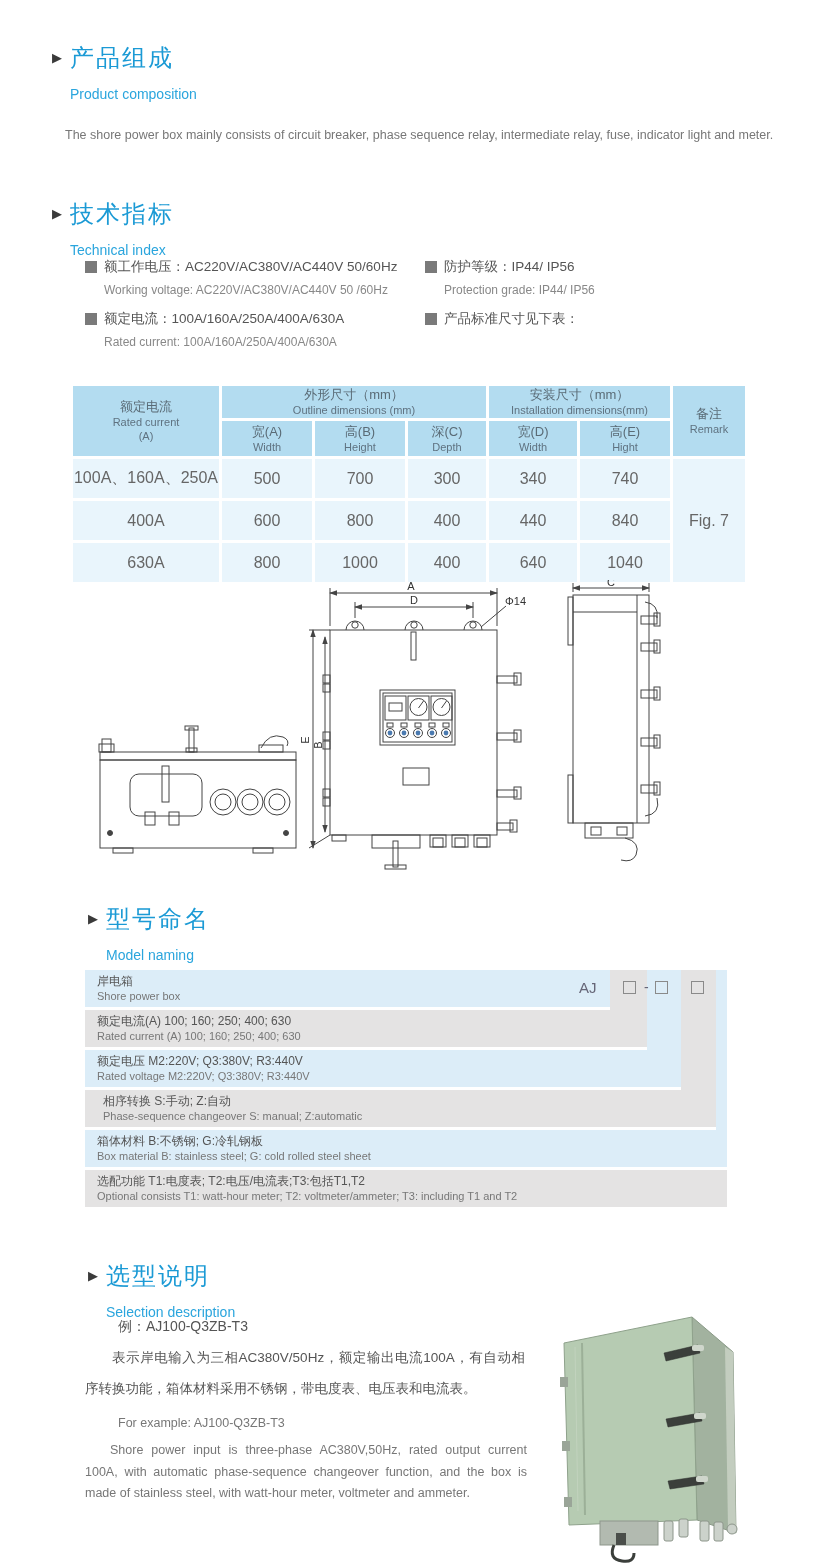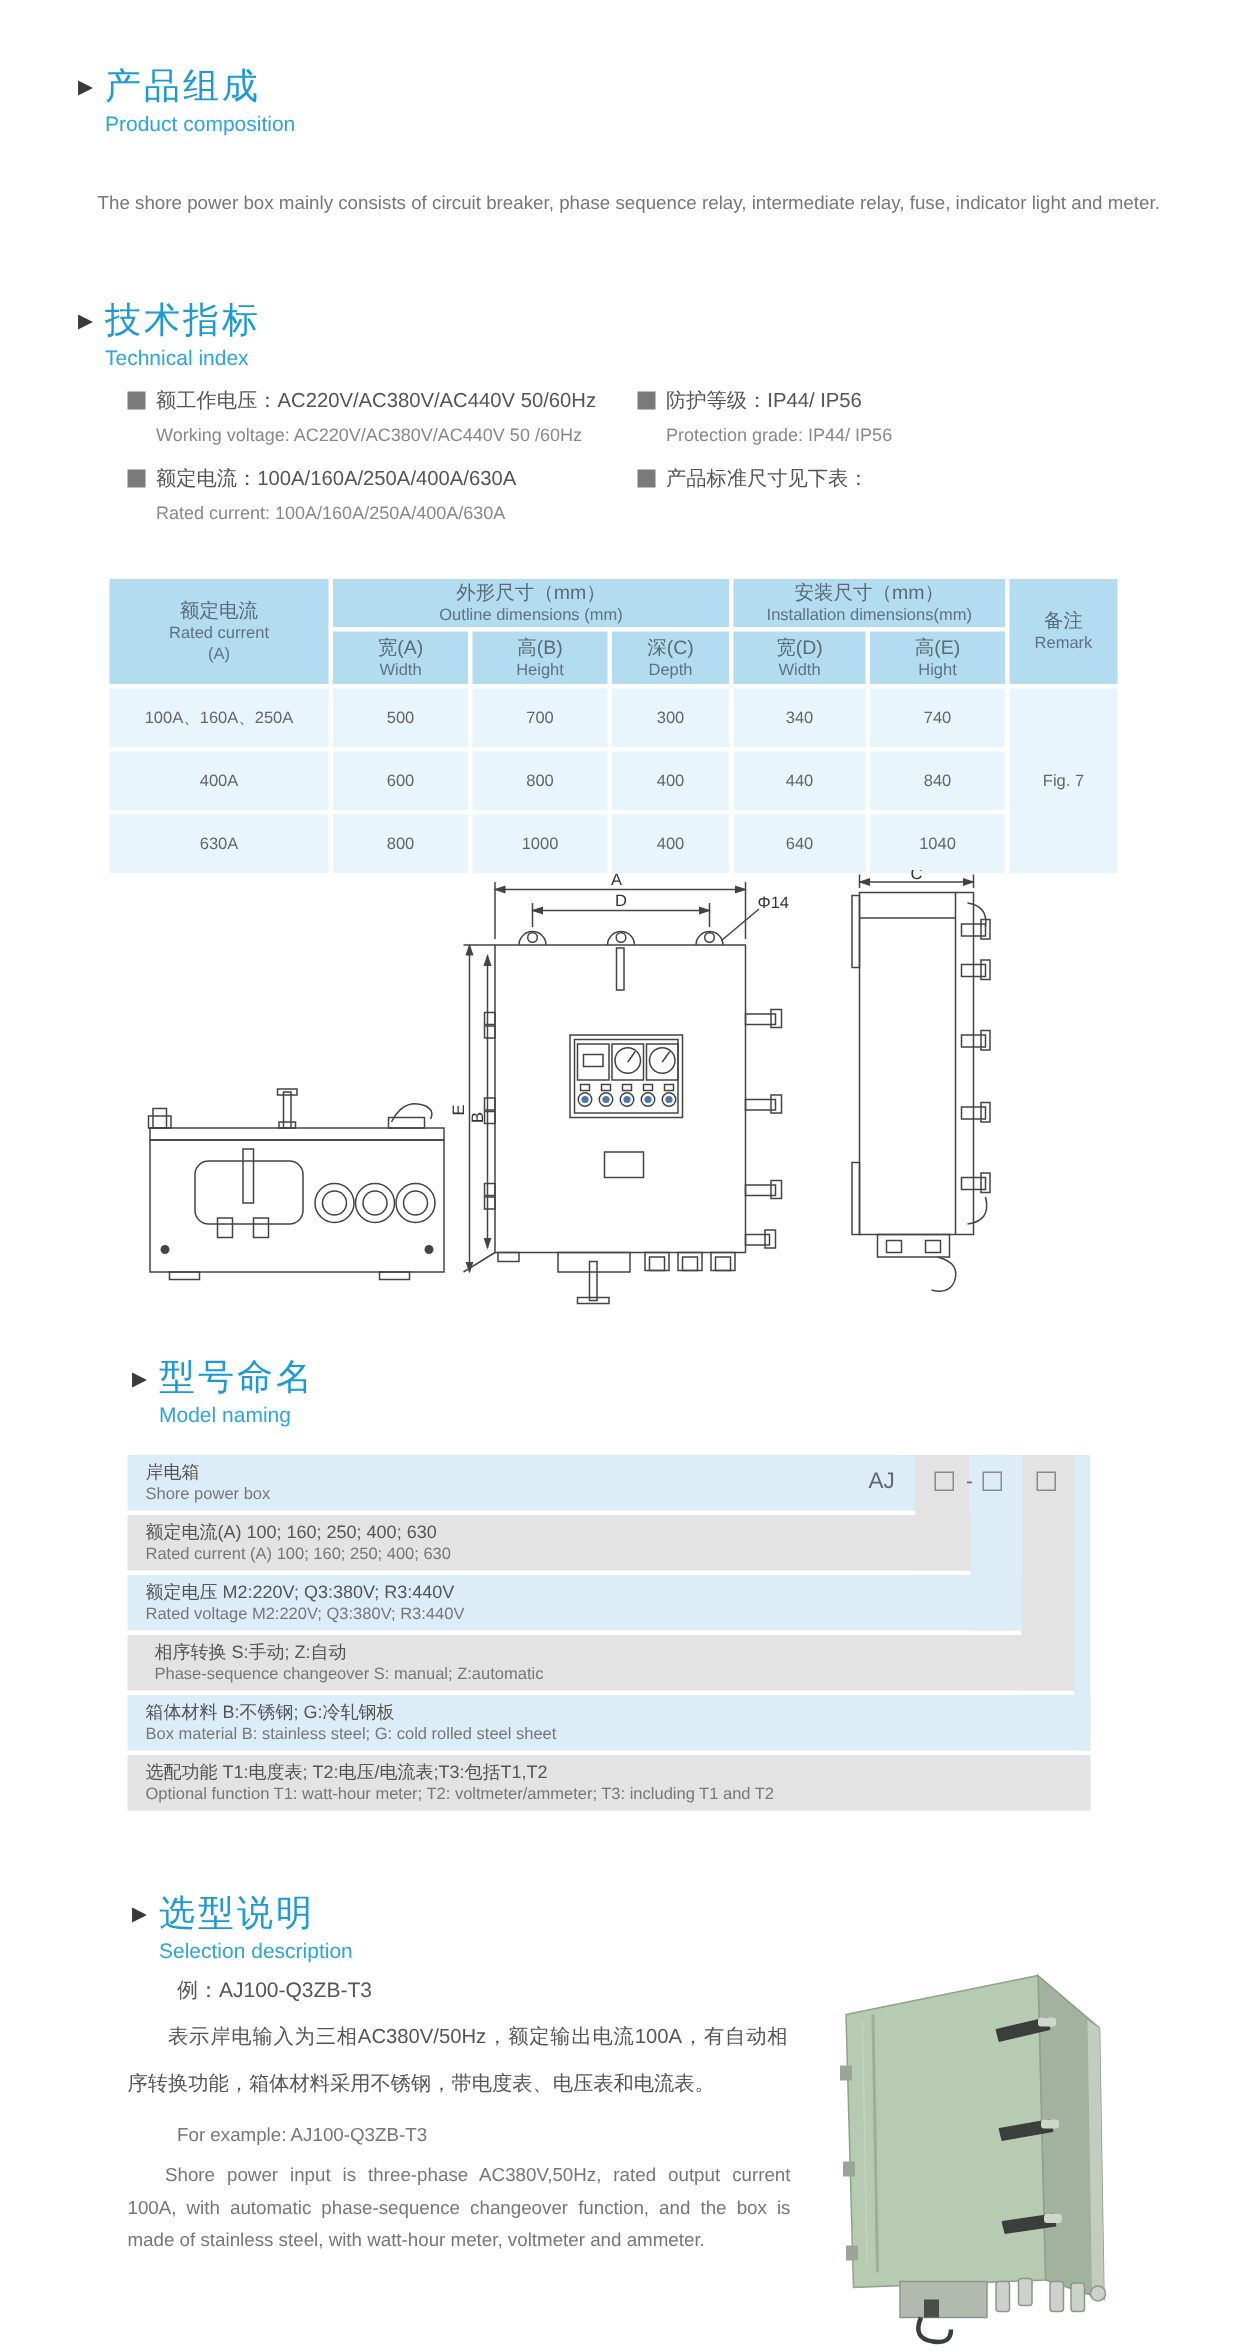--- a/index.html
+++ b/index.html
@@ -3,35 +3,35 @@
 <meta charset="utf-8">
 <style>
   html,body{margin:0;padding:0;background:#fff;}
   .page{position:relative;width:830px;height:1568px;background:#fff;overflow:hidden;
         font-family:"Liberation Sans","DejaVu Sans",sans-serif;color:#555;}
   .abs{position:absolute;}
   
   .sec-head{position:absolute;display:flex;align-items:flex-start;}
   .sec-arrow{font-size:13px;color:#3a3a3a;margin-top:7px;margin-right:8px;line-height:1;}
   .title-zh{font-size:24px;color:#1b9ad5;letter-spacing:2px;line-height:1.15;}
-  .title-en{font-size:14px;color:#2aa5dd;margin-top:2px;}
+  .title-en{font-size:14px;color:#2aa5dd;margin-top:14px;}
   
   .p-zh{font-size:13px;color:#555;}
   .p-en{font-size:12.5px;color:#777;}
   
   .spec{position:absolute;}
   .spec-line1{font-size:13.5px;color:#555;display:flex;align-items:center;}
   .bullet{display:inline-block;width:12px;height:12px;background:#7a7a7a;margin-right:7px;flex:0 0 12px;}
   .spec-line2{font-size:12px;color:#888;margin-left:19px;margin-top:7px;}
   .spec-wrap{width:330px;text-align:justify;line-height:19px;}
   
   table.size{position:absolute;left:70px;top:383px;border-collapse:separate;border-spacing:3px;}
   table.size th,table.size td{padding:0;text-align:center;vertical-align:middle;font-weight:normal;}
   table.size th{background:#b3dcf0;color:#5a6b76;}
-  table.size td{background:#e9f5fc;color:#666;font-size:11px;}
+  table.size td{background:#e9f5fc;color:#666;font-size:16px;}
   .h-zh{font-size:13px;line-height:16px;}
   .h-en{font-size:11px;line-height:14px;color:#5f7280;}
   
   .nm{position:absolute;left:85px;top:970px;width:642px;height:237px;}
   .nm-band{position:absolute;top:0;}
   .nm-row{position:absolute;left:0;height:37px;padding:4px 0 0 12px;box-sizing:border-box;}
   .nm-zh{font-size:12px;color:#555;line-height:15px;}
   .nm-en{font-size:11px;color:#777;line-height:14px;}
   .bg-blue{background:#dcedf8;}
   .bg-gray{background:#e4e3e3;}
@@ -363,21 +363,21 @@
     <div class="nm-row bg-gray" style="top:120px;width:631px;padding-left:18px;">
       <div class="nm-zh">相序转换  S:手动; Z:自动</div>
       <div class="nm-en">Phase-sequence changeover  S: manual;  Z:automatic</div>
     </div>
     <div class="nm-row bg-blue" style="top:160px;width:642px;">
       <div class="nm-zh">箱体材料    B:不锈钢;  G:冷轧钢板</div>
       <div class="nm-en">Box material   B: stainless steel; G: cold rolled steel sheet</div>
     </div>
     <div class="nm-row bg-gray" style="top:200px;width:642px;">
       <div class="nm-zh">选配功能      T1:电度表;  T2:电压/电流表;T3:包括T1,T2</div>
-      <div class="nm-en">Optional function  T1: watt-hour meter; T2: voltmeter/ammeter; T3: including T1 and T2</div>
+      <div class="nm-en">Optional consists  T1: watt-hour meter; T2: voltmeter/ammeter; T3: including T1 and T2</div>
     </div>
 
     <div class="nm-code">
       <span class="nm-aj">AJ</span>
       <span class="nm-box" style="left:538px;"></span>
       <span class="nm-dash">-</span>
       <span class="nm-box" style="left:570px;"></span>
       <span class="nm-box" style="left:606px;"></span>
     </div>
   </div>

